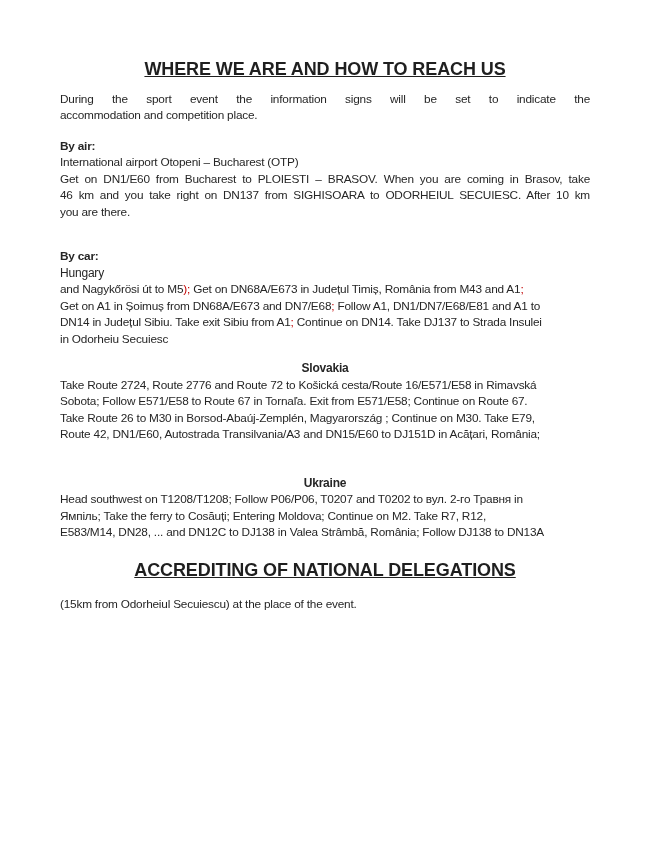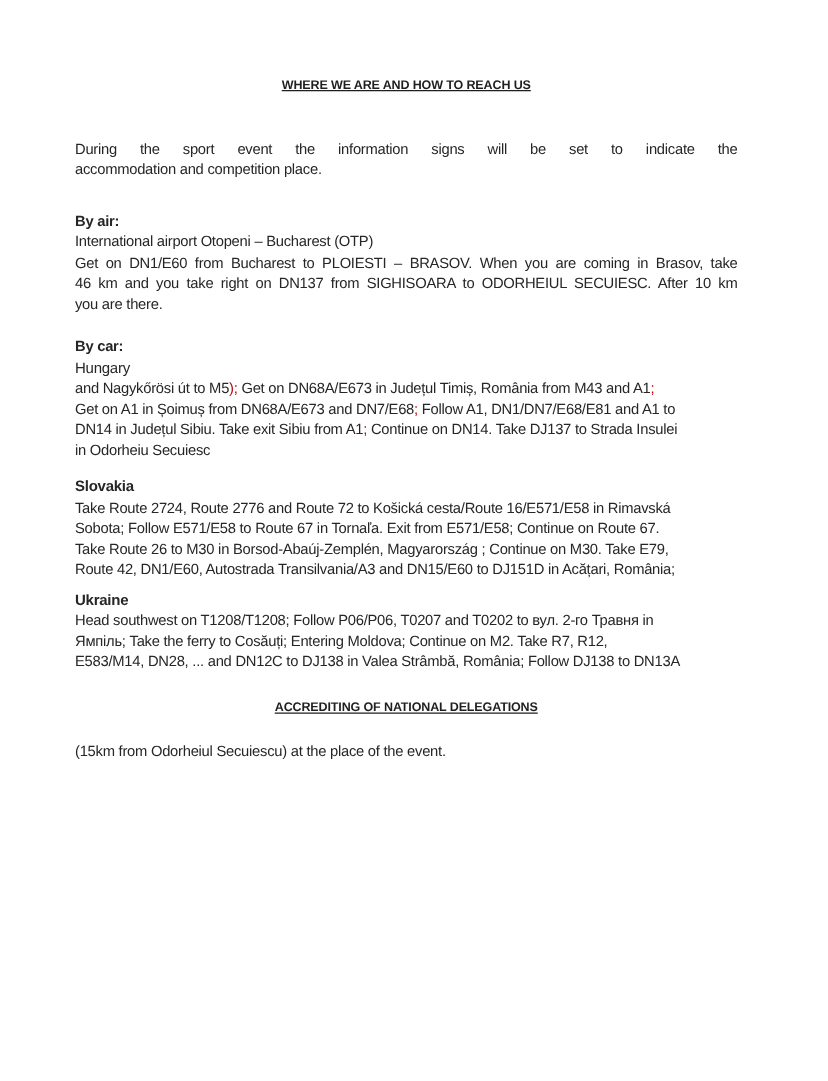--- a/index.html
+++ b/index.html
@@ -15,43 +15,43 @@
     color: #262626;
   }
   .page {
     box-sizing: border-box;
     width: 662px;
     height: 865px;
     padding: 61px 72px 0 60px;
     background: #ffffff;
   }
   .doc-title {
-    font-size: 10px;
+    font-size: 18px;
     font-weight: bold;
     text-align: center;
     text-decoration: underline;
     line-height: 16.5px;
     letter-spacing: -0.1px;
     color: #1f1f1f;
   }
   .title2 { margin-top: 21.5px; }
   .para { font-size: 11.8px; line-height: 16.5px; letter-spacing: -0.2px; }
   .line  { min-height: 16.5px; }
   .jline {
     min-height: 16.5px;
     text-align: justify;
     text-align-last: justify;
   }
-  .intro    { margin-top: 33px; }
-  .sec-head { margin-top: 25px; font-weight: bold; font-size: 11.8px; line-height: 16.5px; letter-spacing: -0.2px; }
-  .sec-head.car { margin-top: 18px; }
+  .intro    { margin-top: 13px; }
+  .sec-head { margin-top: 14px; font-weight: bold; font-size: 11.8px; line-height: 16.5px; letter-spacing: -0.2px; }
+  .sec-head.car { margin-top: 28px; }
   .country      { font-size: 12px; line-height: 16.5px; letter-spacing: -0.2px; }
-  .country.bold { font-weight: bold; }
+  .country.bold { font-weight: bold; text-align: center; }
   .country.slovakia { margin-top: 13px; }
-  .country.ukraine  { margin-top: 8px; }
+  .country.ukraine  { margin-top: 32px; }
   .final { margin-top: 17px; }
   .red { color: #C00000; }
 </style>
 </head>
 <body>
 
 <div class="page">
 
   <div class="doc-title">WHERE WE ARE AND HOW TO REACH US</div>
 

